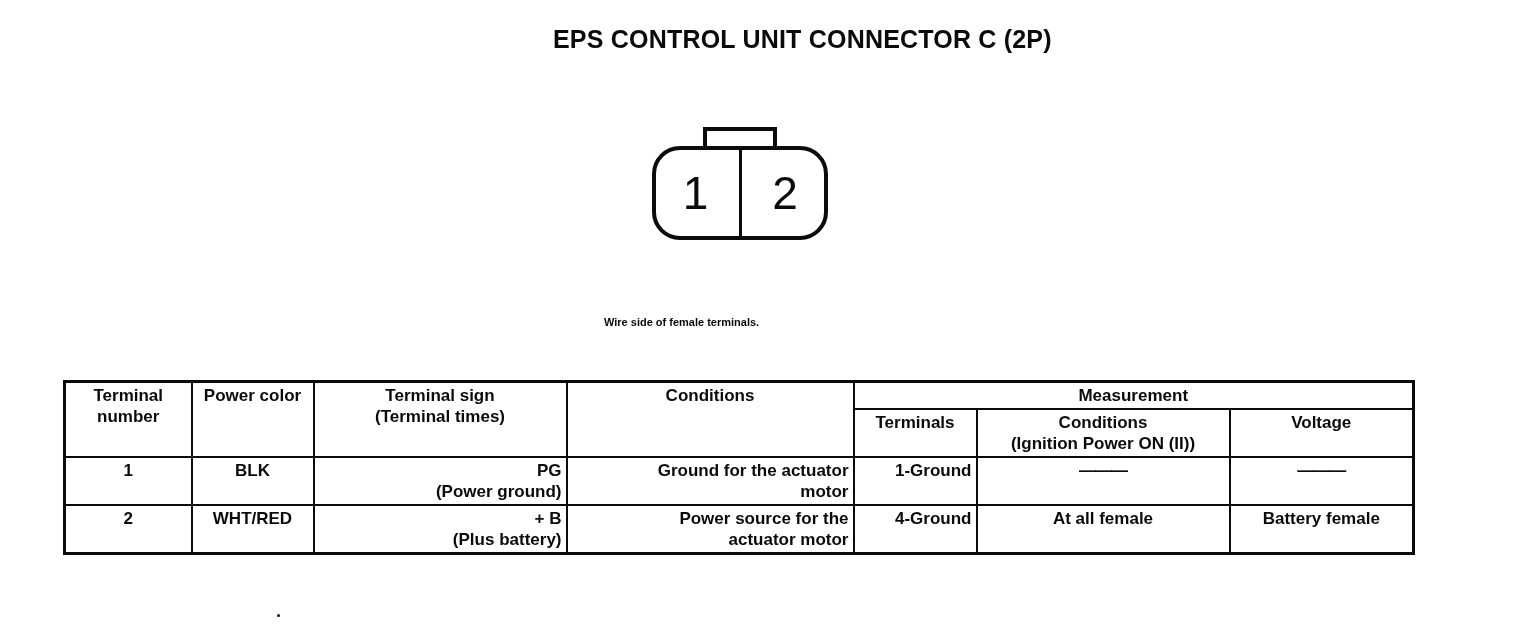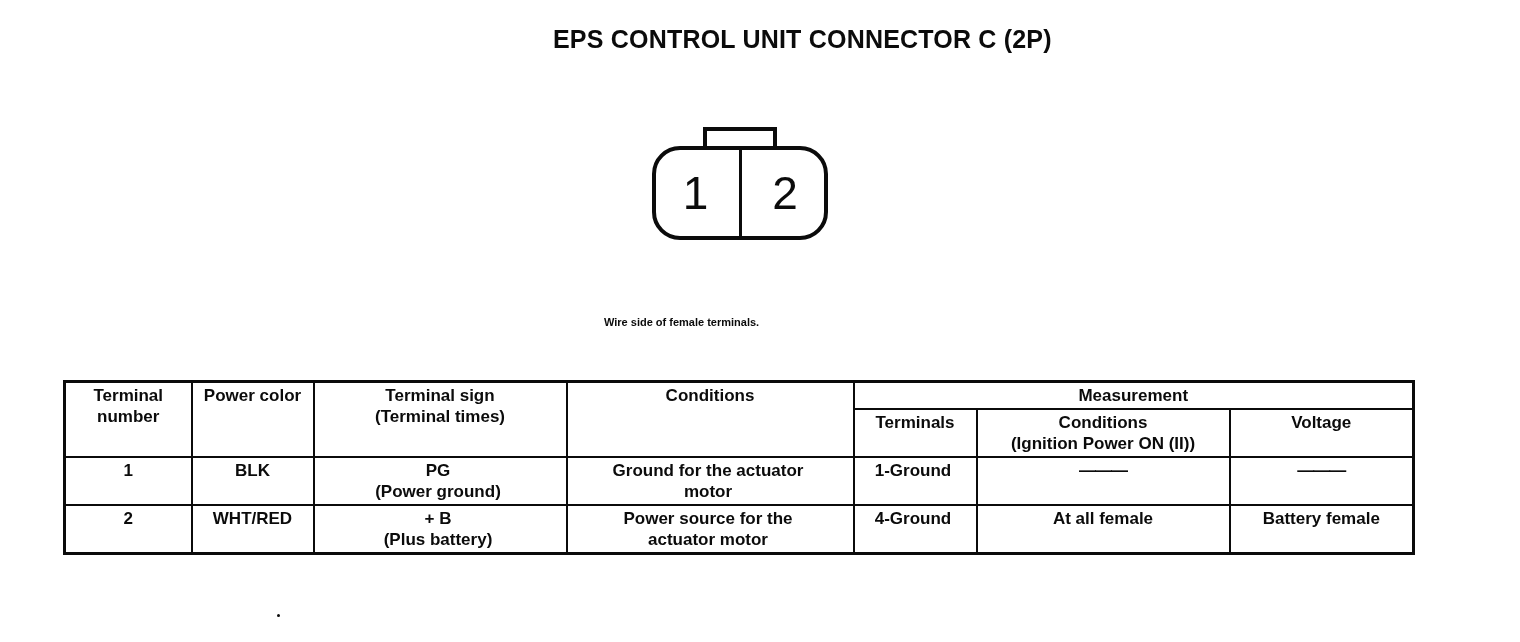--- a/index.html
+++ b/index.html
@@ -41,21 +41,21 @@
     border:3px solid #0b0b0b;
   }
   .term th, .term td {
     border:2px solid #0b0b0b;
     font-size:17px; line-height:21px; font-weight:700;
     padding:2px 4px; vertical-align:top;
     white-space:pre-line; overflow:hidden;
     font-family:"Liberation Sans", sans-serif;
   }
   .term .c { text-align:center; }
-  .term .l { text-align:center; padding-left:0; }
+  .term .l { text-align:right; padding-left:0; }
   tr.hdr1 { height:27px;padding-left:44px; }
   tr.hdr2 { height:45px; }
   tr.row1 { height:46px; }
   tr.row2 { height:47px; }
   .dashcell { letter-spacing:-1px; }
   
   .stray-dot { position:absolute; left:277px; top:614px; width:3px; height:3px; background:#0b0b0b; border-radius:50%; }
 </style>
 </head>
 <body>

